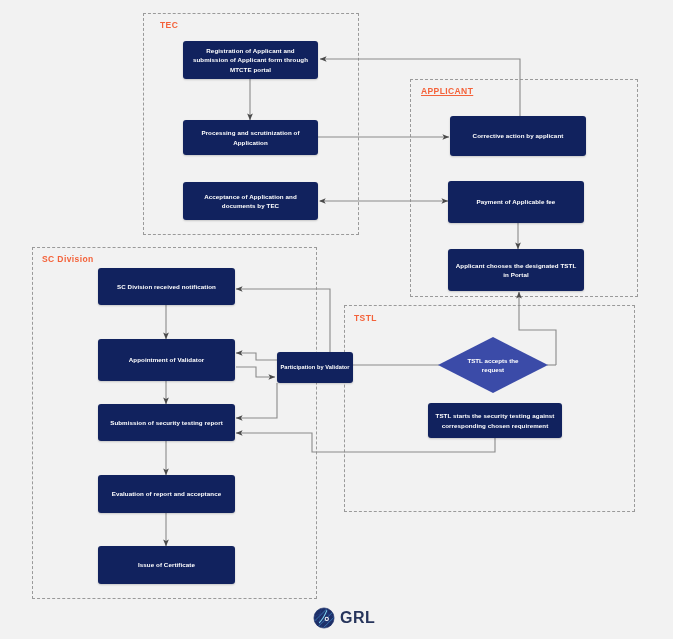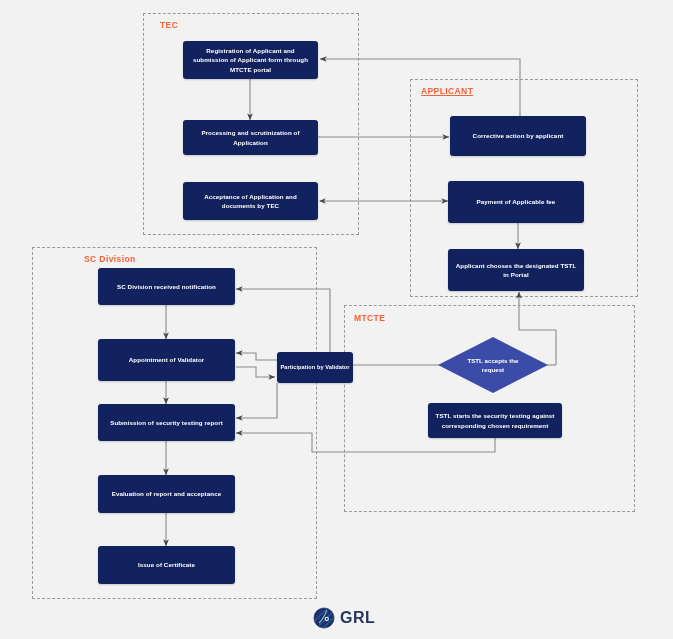--- a/index.html
+++ b/index.html
@@ -79,24 +79,24 @@
 
 <div id="canvas">
 
   <div class="group" style="left:143px;top:13px;width:216px;height:222px;"></div>
   <div class="group-label" style="left:160px;top:20px;">TEC</div>
 
   <div class="group" style="left:410px;top:79px;width:228px;height:218px;"></div>
   <div class="group-label" style="left:421px;top:86px;text-decoration:underline;">APPLICANT</div>
 
   <div class="group" style="left:32px;top:247px;width:285px;height:352px;"></div>
-  <div class="group-label" style="left:42px;top:254px;margin-left:42px;">SC Division</div>
+  <div class="group-label" style="left:42px;top:254px;">SC Division</div>
 
   <div class="group" style="left:344px;top:305px;width:291px;height:207px;"></div>
-  <div class="group-label" style="left:354px;top:313px;">MTCTE</div>
+  <div class="group-label" style="left:354px;top:313px;">TSTL</div>
 
   <svg class="svg-layer" viewBox="0 0 673 639" xmlns="http://www.w3.org/2000/svg">
     <defs>
       <marker id="ah" markerWidth="7" markerHeight="7" refX="6" refY="3" orient="auto" markerUnits="strokeWidth">
         <path d="M0,0.4 L6.2,3 L0,5.6 L1.5,3 Z" fill="#4a4a4a"></path>
       </marker>
       <marker id="ah-start" markerWidth="7" markerHeight="7" refX="1" refY="3" orient="auto" markerUnits="strokeWidth">
         <path d="M6.2,0.4 L0,3 L6.2,5.6 L4.7,3 Z" fill="#4a4a4a"></path>
       </marker>
     </defs>

